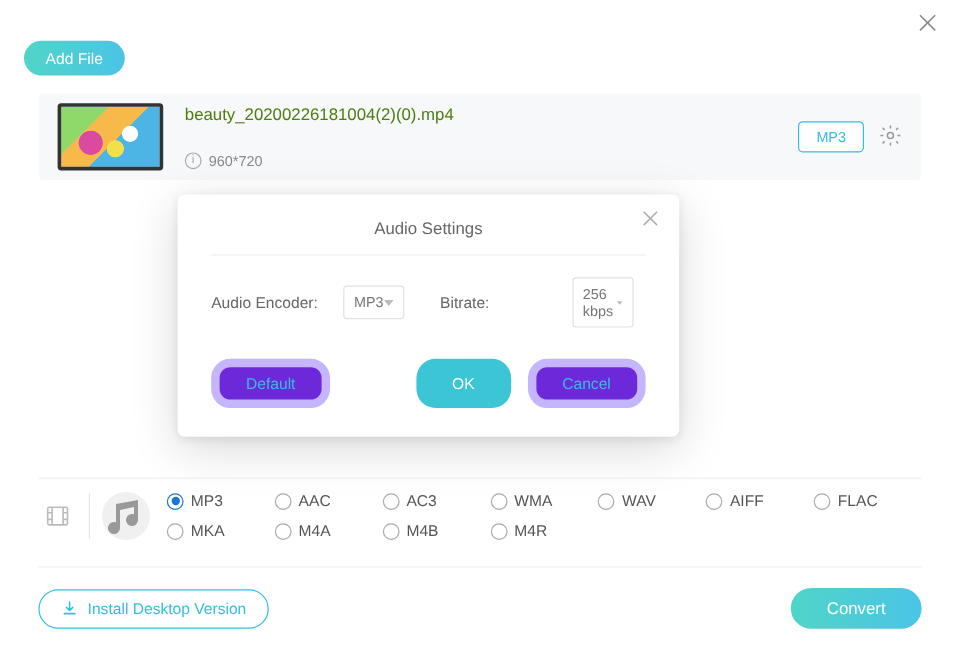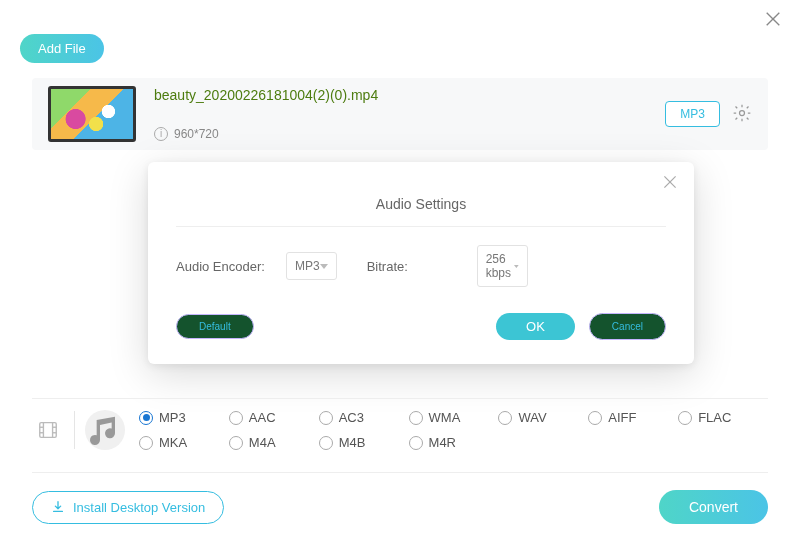--- a/index.html
+++ b/index.html
@@ -10,31 +10,31 @@
 .file-card { position: absolute; top: 78px; left: 32px; right: 32px; height: 72px; background: #f7f8f9; border-radius: 4px; display: flex; align-items: center; padding: 0 16px; }
 .thumb { width: 88px; height: 56px; border-radius: 3px; background: linear-gradient(135deg,#8fd96a 0 30%, #f6b94a 30% 55%, #4db4e6 55% 100%); border: 3px solid #333; position: relative; overflow: hidden; }
 .thumb::before { content:""; position:absolute; inset:0; background: radial-gradient(circle at 30% 60%, #d94aa0 15%, transparent 16%), radial-gradient(circle at 70% 45%, #fff 10%, transparent 11%), radial-gradient(circle at 55% 70%, #f2e04a 12%, transparent 13%); }
 .file-info { margin-left: 18px; flex: 1; }
 .file-name { font-size: 14px; color: #4d7c0f; margin-bottom: 24px; }
 .file-res { font-size: 12px; color: #888; display: flex; align-items: center; gap: 6px; }
 .info-icon { width:14px; height:14px; border:1.4px solid #aaa; border-radius:50%; display:inline-flex; align-items:center; justify-content:center; font-size:10px; color:#aaa; line-height:1; }
 .format-pill { border: 1px solid #35bde0; color: #35bde0; border-radius: 4px; padding: 5px 14px; font-size: 12px; background: #fff; cursor: pointer; margin-right: 12px; }
 .gear { cursor: pointer; }
 .gear svg { width: 20px; height: 20px; stroke: #999; fill: none; }
-.modal { position: absolute; top: 162px; left: 148px; width: 546px; background: #fff; border-radius: 6px; box-shadow: 0 10px 40px rgba(0,0,0,0.15), 0 2px 8px rgba(0,0,0,0.08); padding: 26px 28px 24px; }
+.modal { position: absolute; top: 162px; left: 148px; width: 418px; background: #fff; border-radius: 6px; box-shadow: 0 10px 40px rgba(0,0,0,0.15), 0 2px 8px rgba(0,0,0,0.08); padding: 12px 28px 24px; }
 .modal-close { position: absolute; top: 12px; right: 16px; cursor: pointer; }
 .modal-close svg { width: 16px; height: 16px; stroke: #aaa; }
 .modal-title { text-align: center; font-size: 14px; color: #666; padding: 8px 0 14px; border-bottom: 1px solid #eee; margin-bottom: 18px; }
 .settings-grid { display: grid; grid-template-columns: 1fr 1fr 1fr 1fr; gap: 14px 30px; margin-bottom: 24px; }
 .setting { display: flex; align-items: center; gap: 10px; }
 .setting-label { color: #666; font-size: 13px; width: 100px; }
 .select { flex: 1; border: 1px solid #e2e2e2; border-radius: 3px; padding: 6px 8px; font-size: 12px; color: #777; background: #fff; display: flex; align-items: center; justify-content: space-between; cursor: pointer; }
 .select svg { width: 8px; height: 5px; fill: #bbb; }
 .modal-actions { display: flex; justify-content: space-between; align-items: center; margin-top: 26px; }
-.btn-outline { border: 1px solid #c4b5fd; color: #35bde0; background: #14532d; border-radius: 16px; padding: 6px 22px; font-size: 10px; cursor: pointer; }
+.btn-outline { border: 7px solid #c4b5fd; color: #35bde0; background: #6d28d9; border-radius: 16px; padding: 6px 22px; font-size: 13px; cursor: pointer; }
 .btn-primary { background: #3cc5d4; color: #fff; border: none; border-radius: 16px; padding: 6px 30px; font-size: 13px; cursor: pointer; }
 .modal-right { display: flex; gap: 14px; }
 .divider-h { position: absolute; top: 398px; left: 32px; right: 32px; height: 1px; background: #eee; }
 .format-row { position: absolute; top: 410px; left: 32px; right: 32px; display: flex; align-items: center; }
 .cat-icon { width: 32px; height: 32px; display: flex; align-items: center; justify-content: center; cursor: pointer; }
 .cat-icon svg { width: 22px; height: 22px; }
 .cat-sep { width: 1px; height: 38px; background: #e5e5e5; margin: 0 10px; }
 .music-active { background: #f0f0f0; border-radius: 50%; width: 40px; height: 40px; display:flex; align-items:center; justify-content:center; }
 .formats { flex: 1; display: grid; grid-template-columns: repeat(7, 1fr); gap: 10px 0px; margin-left: 14px; }
 .radio-item { display: flex; align-items: center; gap: 6px; font-size: 13px; color: #555; cursor: pointer; }

